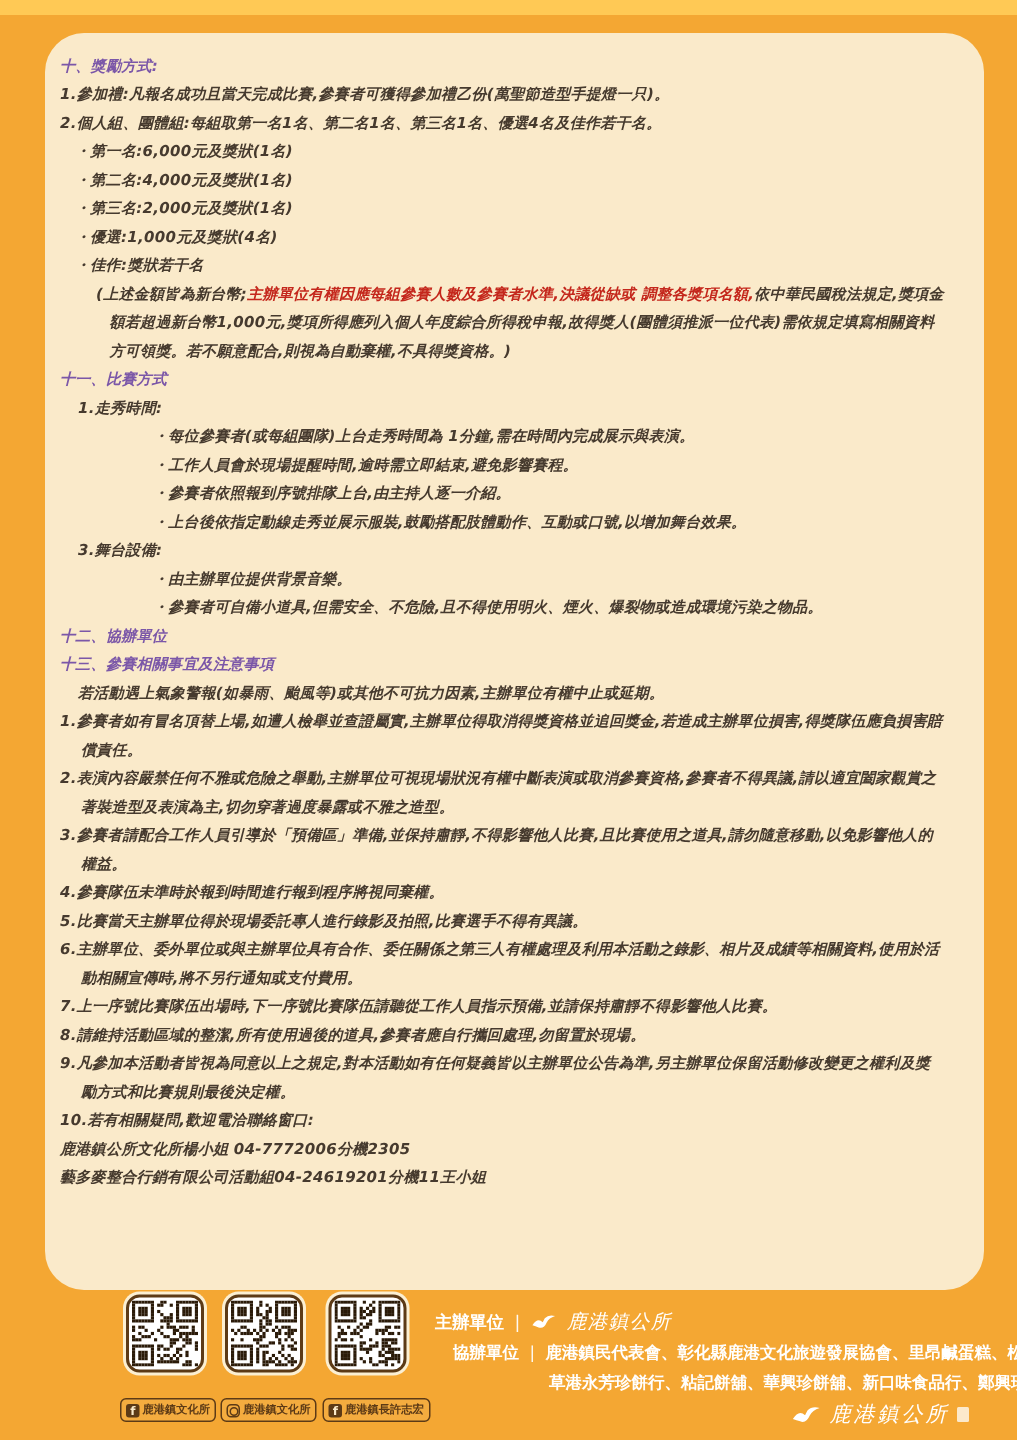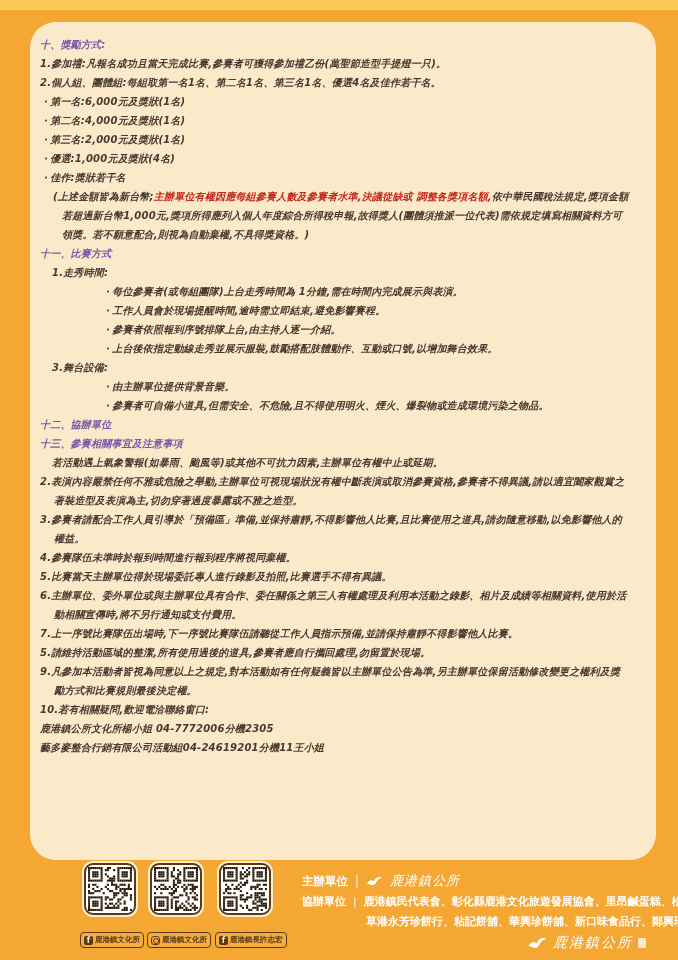--- a/index.html
+++ b/index.html
@@ -13,22 +13,22 @@
     position:absolute;left:30px;top:22px;width:626px;height:838px;
     background:#FAEACA;border-radius:26px;box-sizing:border-box;
     padding:13px 26px 0 10px;
     color:#463A2E;font-size:10px;line-height:19px;font-weight:600;
     letter-spacing:0.2px;
     font-style:italic;
   }
   .line{margin:0}
   .sec-title{color:#7B57A8;font-weight:bold}
   .item{padding-left:14px;text-indent:-14px}
-  .bullet{margin-left:0}
-  .paren{margin-left:13px;padding-left:9px;text-indent:-9px}
+  .bullet{margin-left:10px}
+  .paren{margin-left:24px;padding-left:9px;text-indent:-9px}
   .subnum{margin-left:12px}
   .deep{margin-left:62px;padding-left:12px;text-indent:-12px}
   .body12{margin-left:12px}
   .contact{}
   .red{color:#C4271C}
   .bb{font-weight:800}
 
   
   .qr-frame{
     position:absolute;top:863px;width:52px;height:52px;background:#fff;
@@ -42,21 +42,21 @@
     border:1.5px solid #5C3A16;border-radius:4px;background:rgba(255,255,255,0.06);
     color:#5C3A16;font-size:7.5px;font-weight:bold;
     display:flex;align-items:center;gap:2px;padding:0 3px;white-space:nowrap;
   }
   .fb-ic{width:9px;height:9px;background:#5C3A16;border-radius:2px;color:#FAEACA;
     font-size:8px;line-height:9px;text-align:center;font-weight:bold;flex:0 0 auto}
   .ig-ic{width:9px;height:9px;border:1.5px solid #5C3A16;border-radius:3px;box-sizing:border-box;
     position:relative;flex:0 0 auto}
   .ig-ic:after{content:"";position:absolute;left:1px;top:1px;width:4px;height:4px;
     border:1px solid #5C3A16;border-radius:50%}
-  .host-line{position:absolute;left:302px;top:872px;color:#FFFFFF;
+  .host-line{position:absolute;left:290px;top:872px;color:#FFFFFF;
     display:flex;align-items:center;gap:7px;font-size:11.5px;font-weight:bold}
   .sep{opacity:.95;font-weight:normal}
   .script{font-family:"DejaVu Serif",serif;font-style:italic;font-weight:normal}
   .host-name{font-size:13px;letter-spacing:1px}
   .co-line1{position:absolute;left:302px;top:894px;color:#FFFFFF;font-size:11px;
     font-weight:bold;display:flex;gap:7px;align-items:center;white-space:nowrap}
   .co-line2{position:absolute;left:366px;top:914px;color:#FFFFFF;font-size:11px;
     font-weight:bold;white-space:nowrap}
   .logo-line{position:absolute;right:32px;top:934px;color:#FFFFFF;
     display:flex;align-items:center;gap:5px}
@@ -88,27 +88,28 @@
   <div class="line deep">・參賽者依照報到序號排隊上台,由主持人逐一介紹。</div>
   <div class="line deep">・上台後依指定動線走秀並展示服裝,鼓勵搭配肢體動作、互動或口號,以增加舞台效果。</div>
   <div class="line subnum">3.舞台設備:</div>
   <div class="line deep">・由主辦單位提供背景音樂。</div>
   <div class="line deep">・參賽者可自備小道具,但需安全、不危險,且不得使用明火、煙火、爆裂物或造成環境污染之物品。</div>
 
   <div class="line sec-title">十二、協辦單位</div>
   <div class="line sec-title">十三、參賽相關事宜及注意事項</div>
 
   <div class="line body12">若活動遇上氣象警報(如暴雨、颱風等)或其他不可抗力因素,主辦單位有權中止或延期。</div>
+  <div class="line item">1.參賽者如有冒名頂替上場,如遭人檢舉並查證屬實,主辦單位得取消得獎資格並追回獎金,若造成主辦單位損害,得獎隊伍應負損害賠償責任。</div>
   <div class="line item">2.表演內容嚴禁任何不雅或危險之舉動,主辦單位可視現場狀況有權中斷表演或取消參賽資格,參賽者不得異議,請以適宜闔家觀賞之著裝造型及表演為主,切勿穿著過度暴露或不雅之造型。</div>
   <div class="line item">3.參賽者請配合工作人員引導於「預備區」準備,並保持肅靜,不得影響他人比賽,且比賽使用之道具,請勿隨意移動,以免影響他人的權益。</div>
   <div class="line item">4.參賽隊伍未準時於報到時間進行報到程序將視同棄權。</div>
   <div class="line item">5.比賽當天主辦單位得於現場委託專人進行錄影及拍照,比賽選手不得有異議。</div>
   <div class="line item">6.主辦單位、委外單位或與主辦單位具有合作、委任關係之第三人有權處理及利用本活動之錄影、相片及成績等相關資料,使用於活動相關宣傳時,將不另行通知或支付費用。</div>
   <div class="line item">7.上一序號比賽隊伍出場時,下一序號比賽隊伍請聽從工作人員指示預備,並請保持肅靜不得影響他人比賽。</div>
-  <div class="line item">5.請維持活動區域的整潔,所有使用過後的道具,參賽者應自行攜回處理,勿留置於現場。</div>
+  <div class="line item">8.請維持活動區域的整潔,所有使用過後的道具,參賽者應自行攜回處理,勿留置於現場。</div>
   <div class="line item">9.凡參加本活動者皆視為同意以上之規定,對本活動如有任何疑義皆以主辦單位公告為準,另主辦單位保留活動修改變更之權利及獎勵方式和比賽規則最後決定權。</div>
   <div class="line item">10.若有相關疑問,歡迎電洽聯絡窗口:</div>
   <div class="line contact">鹿港鎮公所文化所楊小姐 04-7772006分機2305</div>
   <div class="line contact">藝多麥整合行銷有限公司活動組04-24619201分機11王小姐</div>
 </div>
 
 <div class="qr-frame" style="left:84px">
     <svg class="qr-art" viewBox="0 0 46.2 46.2" fill="#2A1A08">
       <rect x="0.00" y="0.00" width="2.2" height="2.2"></rect>
       <rect x="2.20" y="0.00" width="2.2" height="2.2"></rect>

